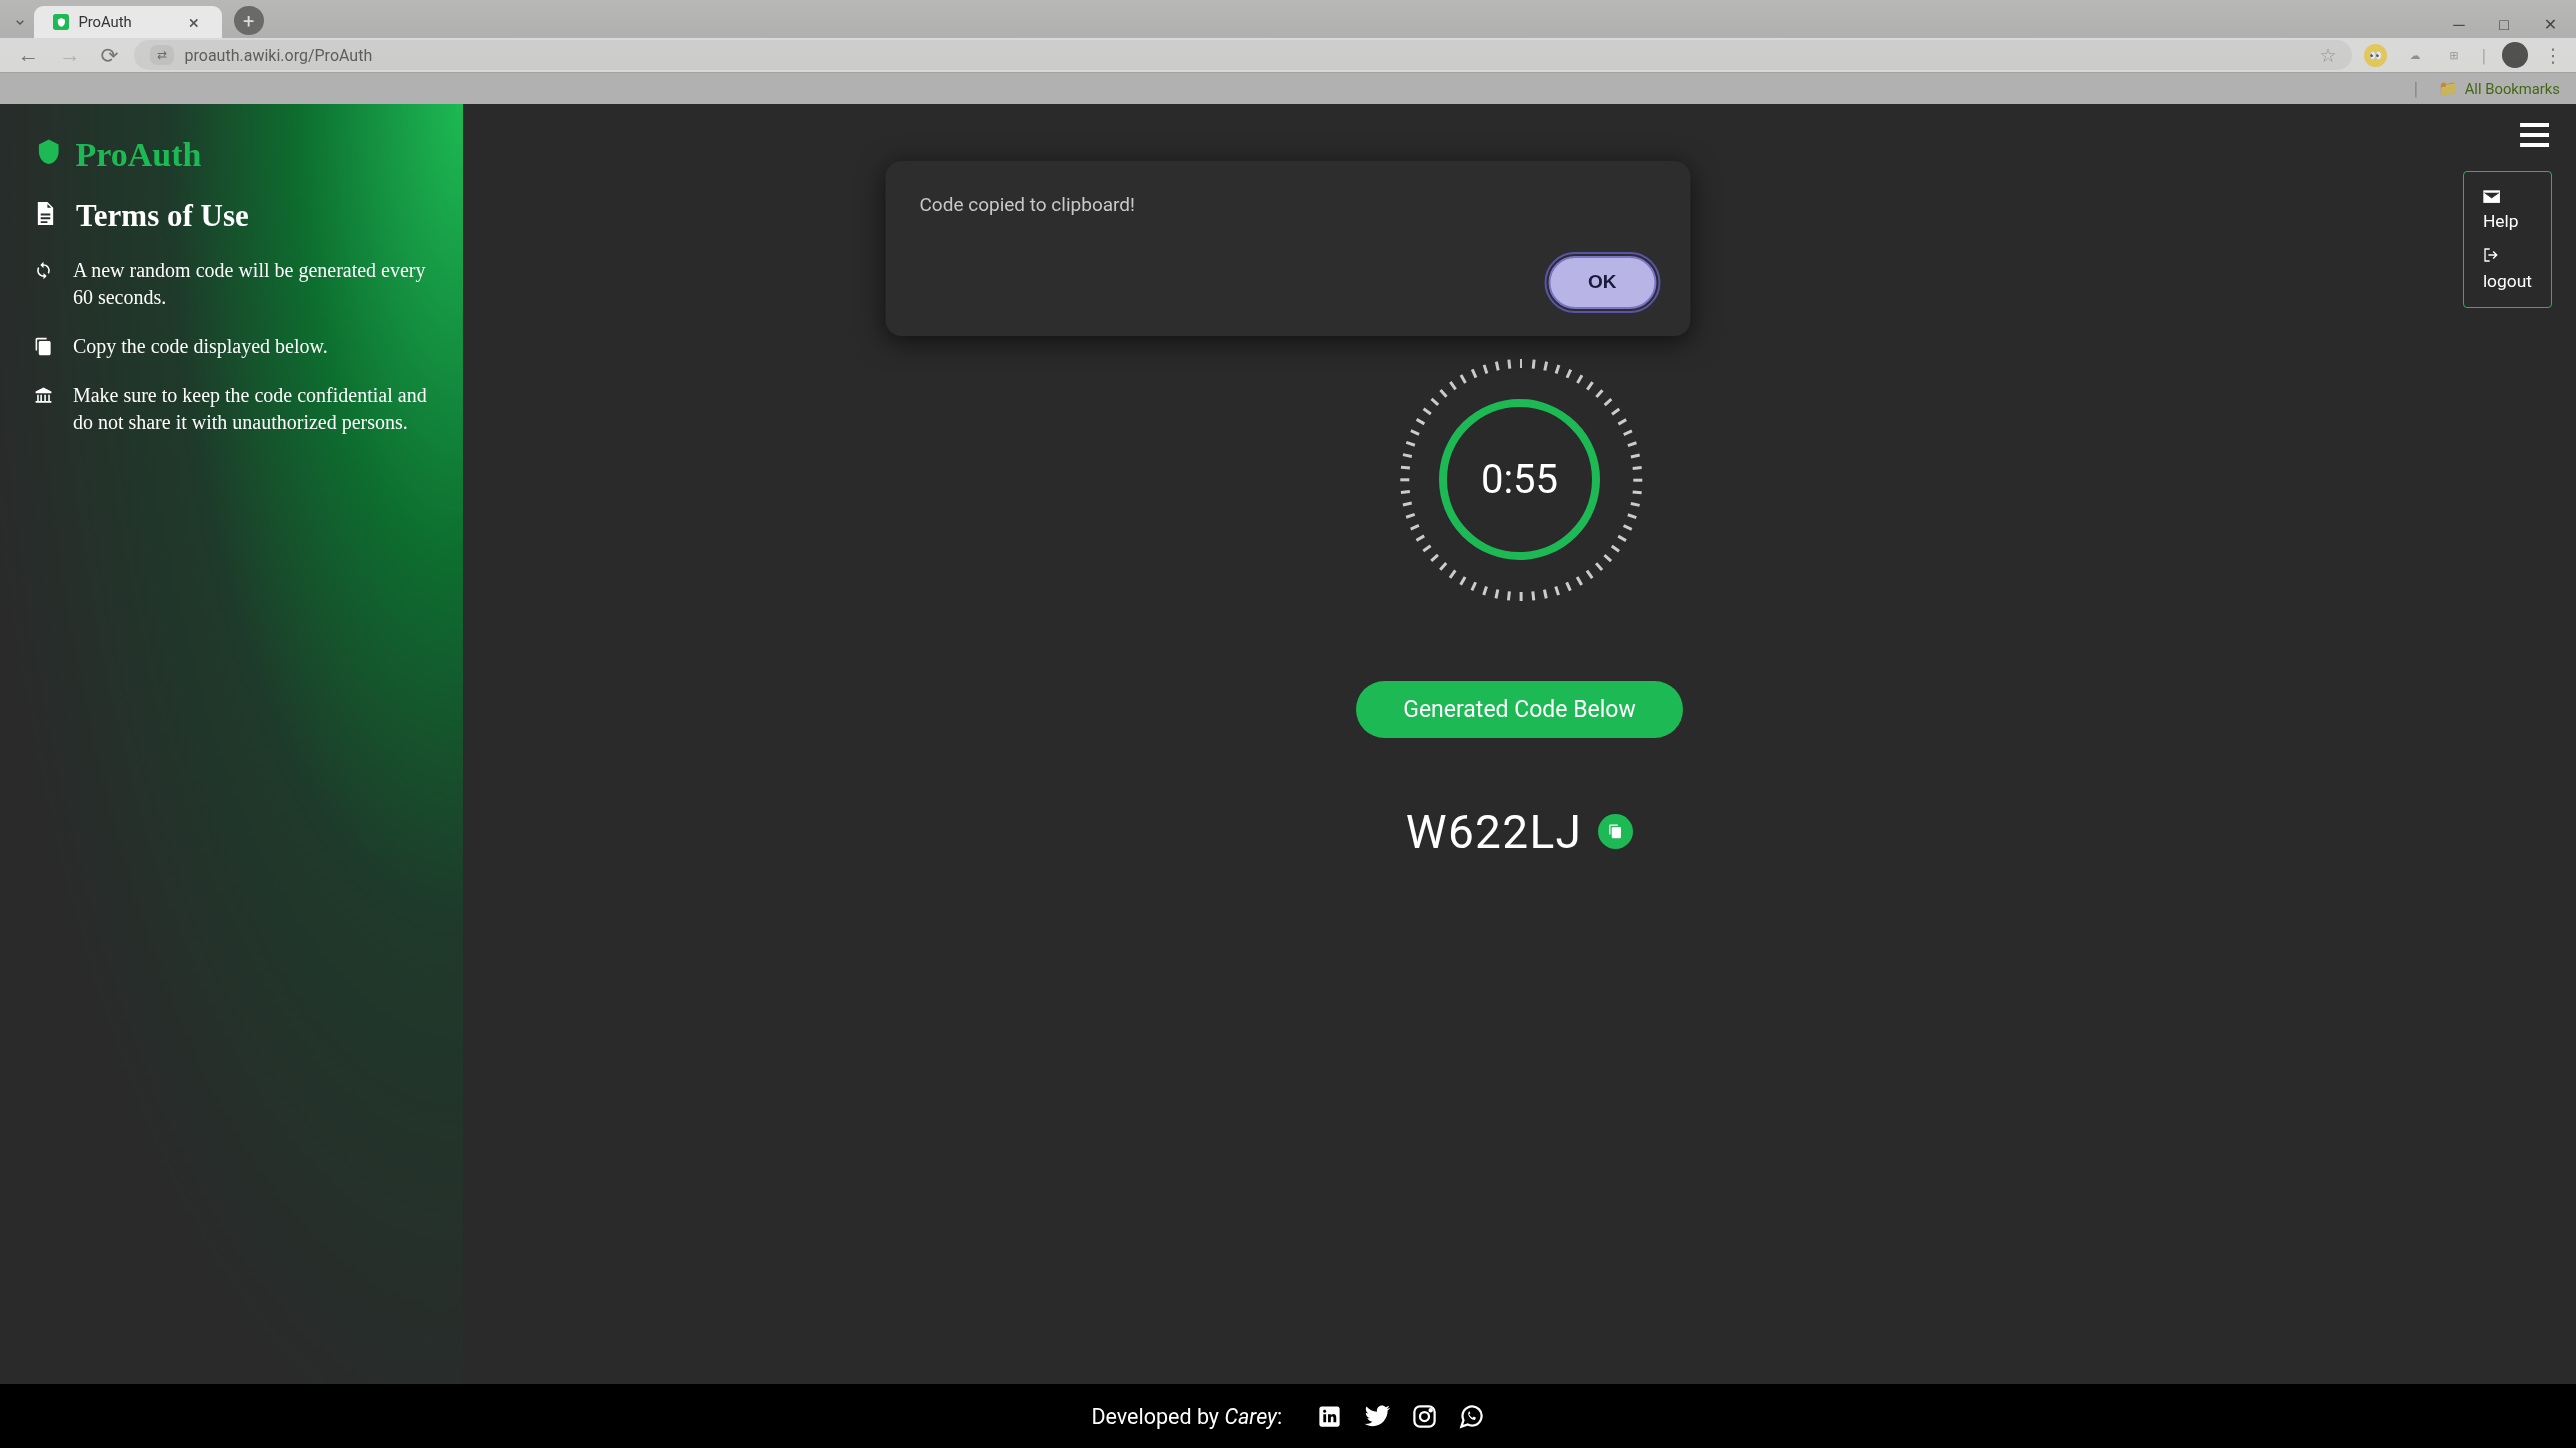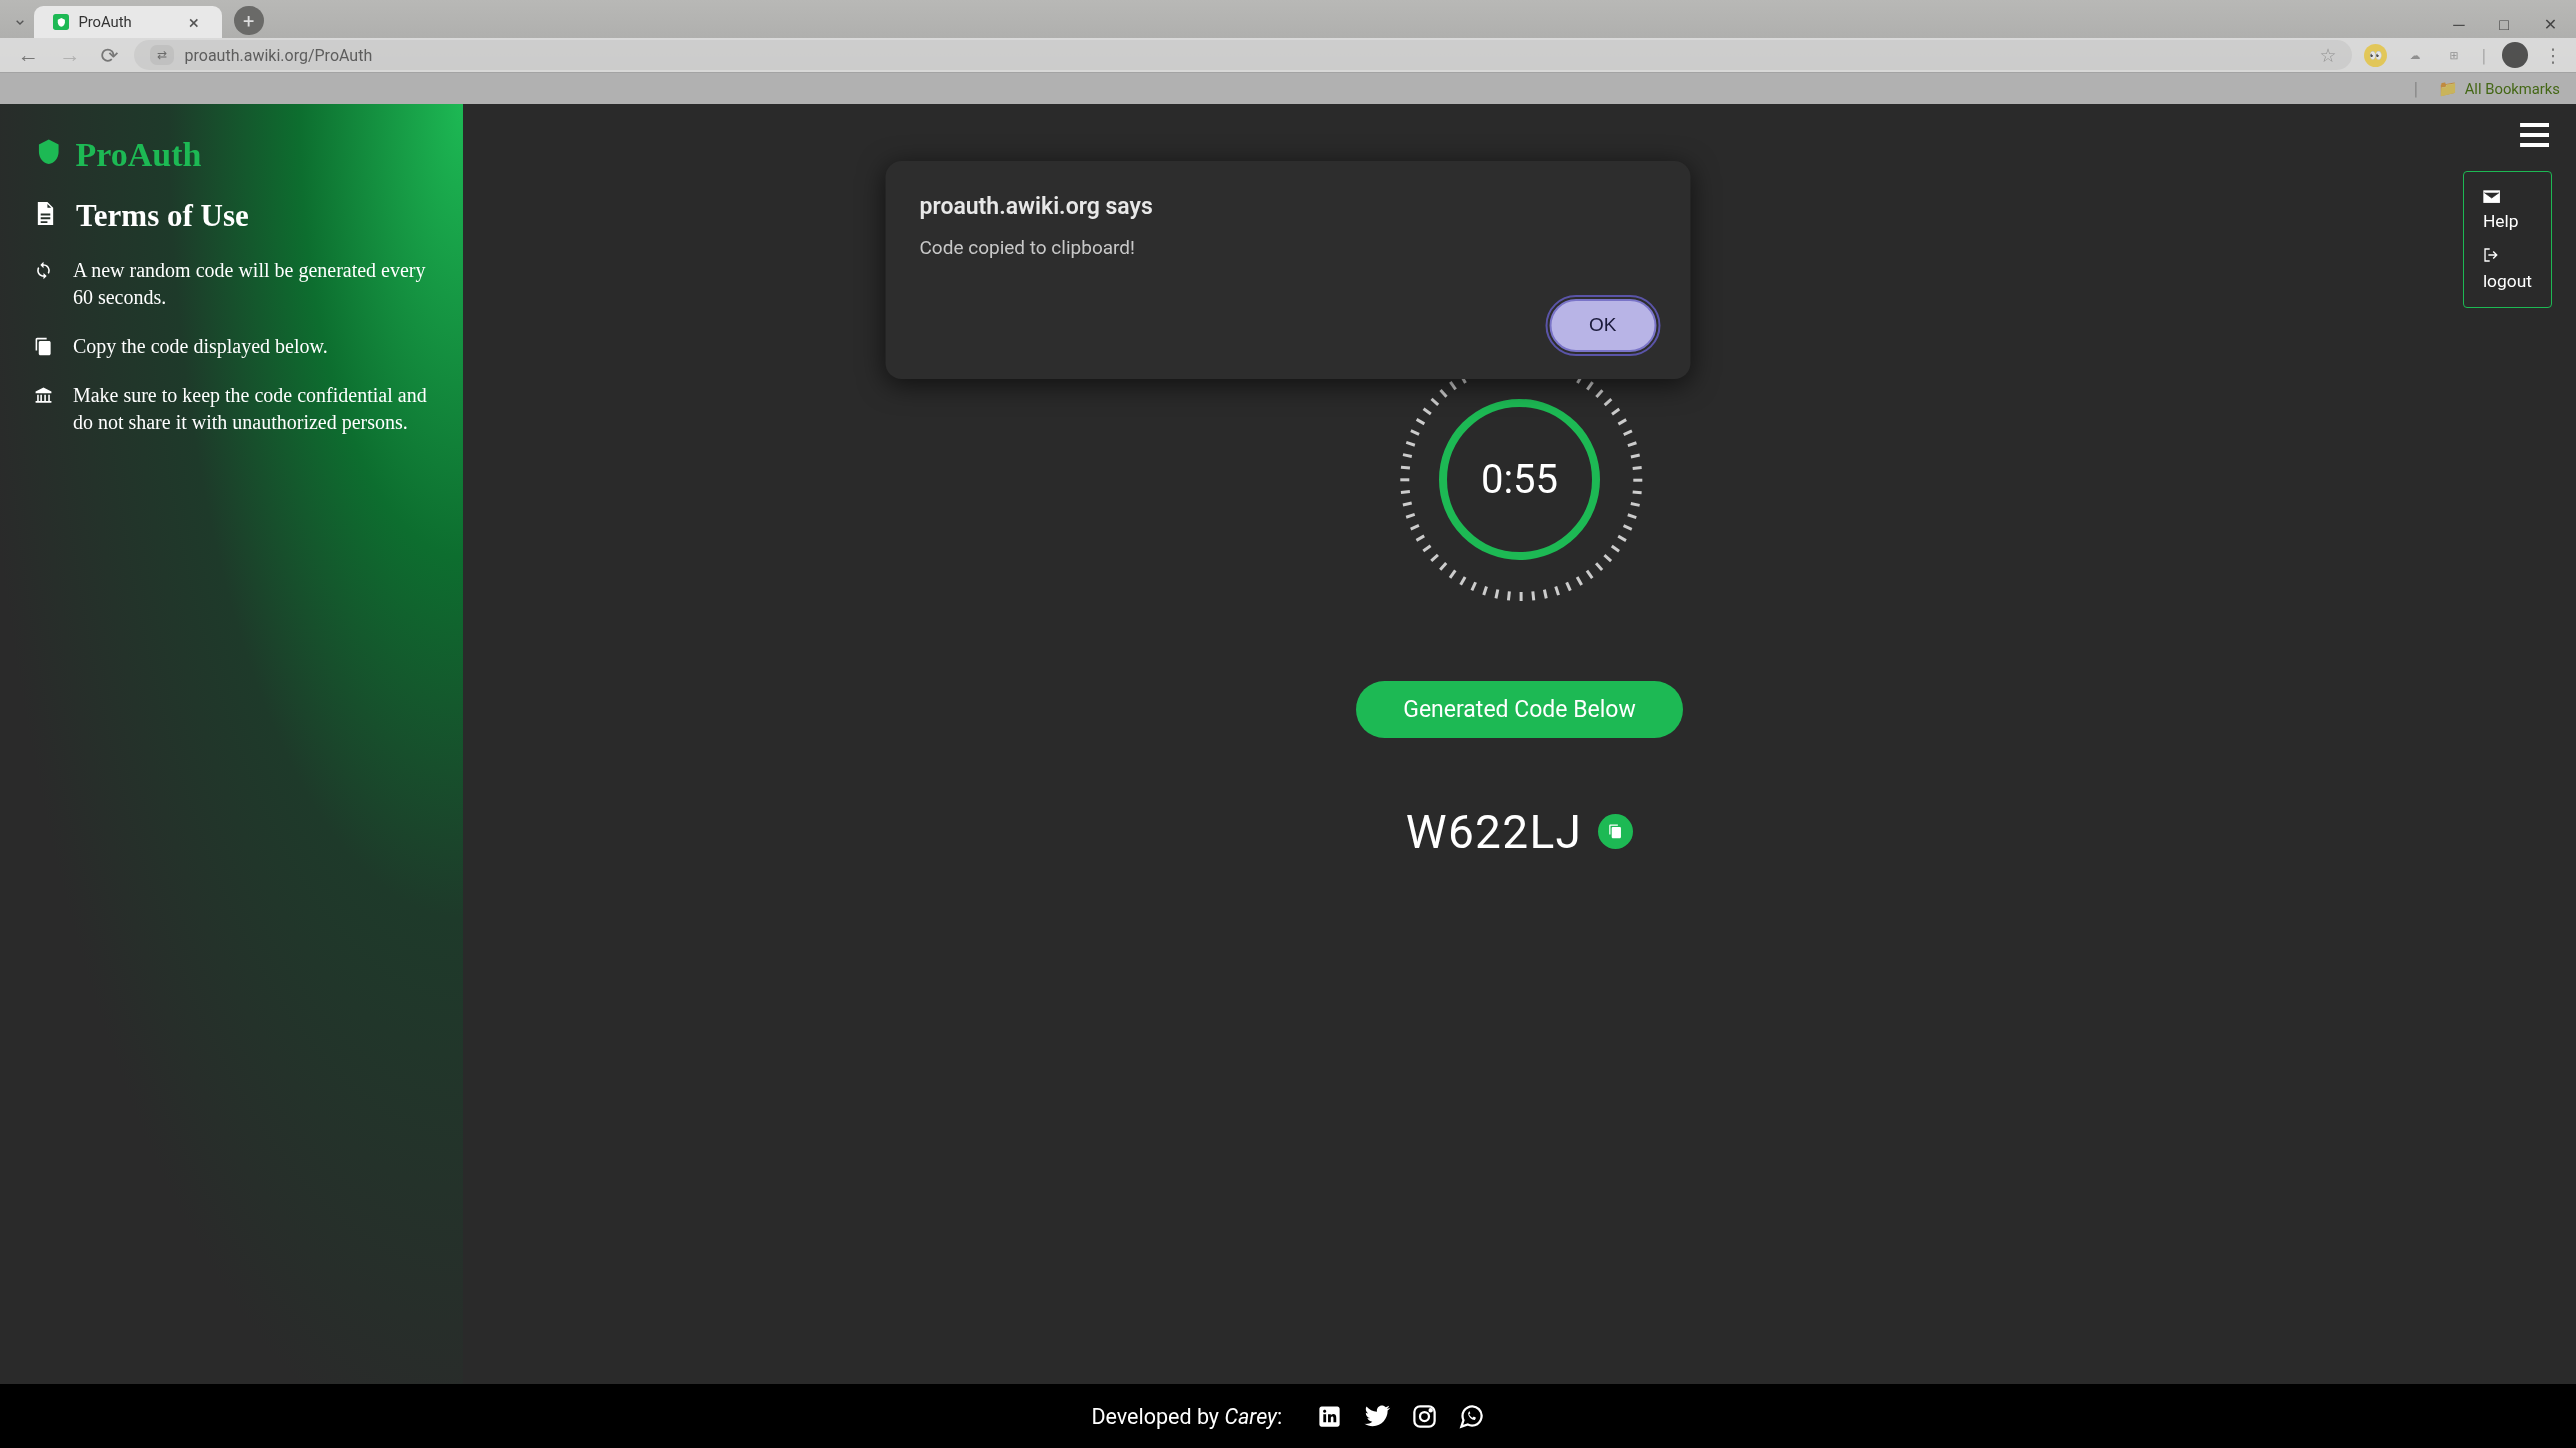--- a/index.html
+++ b/index.html
@@ -459,21 +459,21 @@
 
     .alert-actions {
       display: flex;
       justify-content: flex-end;
     }
 
     .ok-button {
       background: #b8b4e6;
       color: #1a1a3a;
       font-size: 19px;
-      font-weight: 400;
+      font-weight: 700;
       padding: 13.4px 38px;
       border-radius: 29.5px;
       border: 2.7px solid #7a74c8;
       cursor: pointer;
       outline: 2px solid #5a54a8;
       outline-offset: 2px;
     }
 
     
     @media (max-width: 2575px) {
@@ -716,19 +716,18 @@
   </span>
   <span class="social-icon">
     <svg width="27" height="27" viewBox="0 0 24 24" fill="none" stroke="#fff" stroke-width="2">
         <path d="M21 11.5a8.38 8.38 0 0 1-.9 3.8 8.5 8.5 0 0 1-7.6 4.7 8.38 8.38 0 0 1-3.8-.9L3 21l1.9-5.7a8.38 8.38 0 0 1-.9-3.8 8.5 8.5 0 0 1 4.7-7.6 8.38 8.38 0 0 1 3.8-.9h.5a8.48 8.48 0 0 1 8 8v.5z"></path>
         <path d="M9 9c0 3 3 6 6 6l1-2-2-1-1 1c-1 0-3-2-3-3l1-1-1-2-1 2z" fill="#fff" stroke="none"></path>
       </svg>
   </span>
 </div>
 
 <div class="alert-dialog">
-  <div class="alert-title">proauth.awiki.org says</div>
   <div class="alert-message">Code copied to clipboard!</div>
   <div class="alert-actions">
     <button class="ok-button">OK</button>
   </div>
 </div>
 
 
 </body></html>

